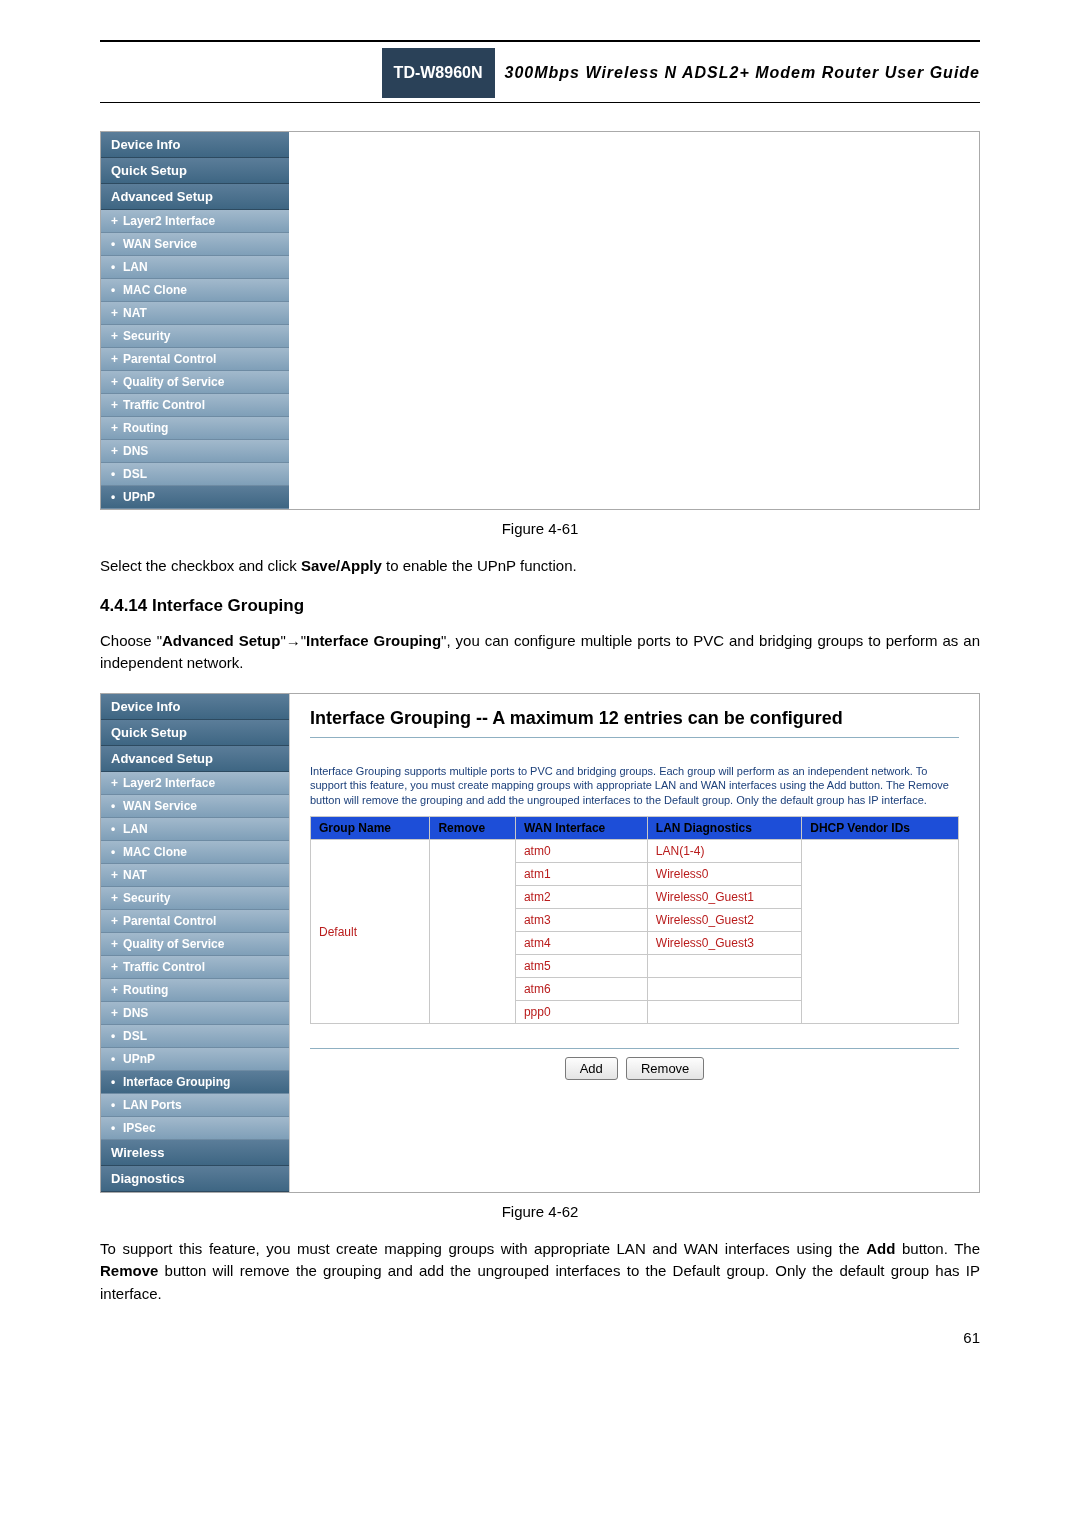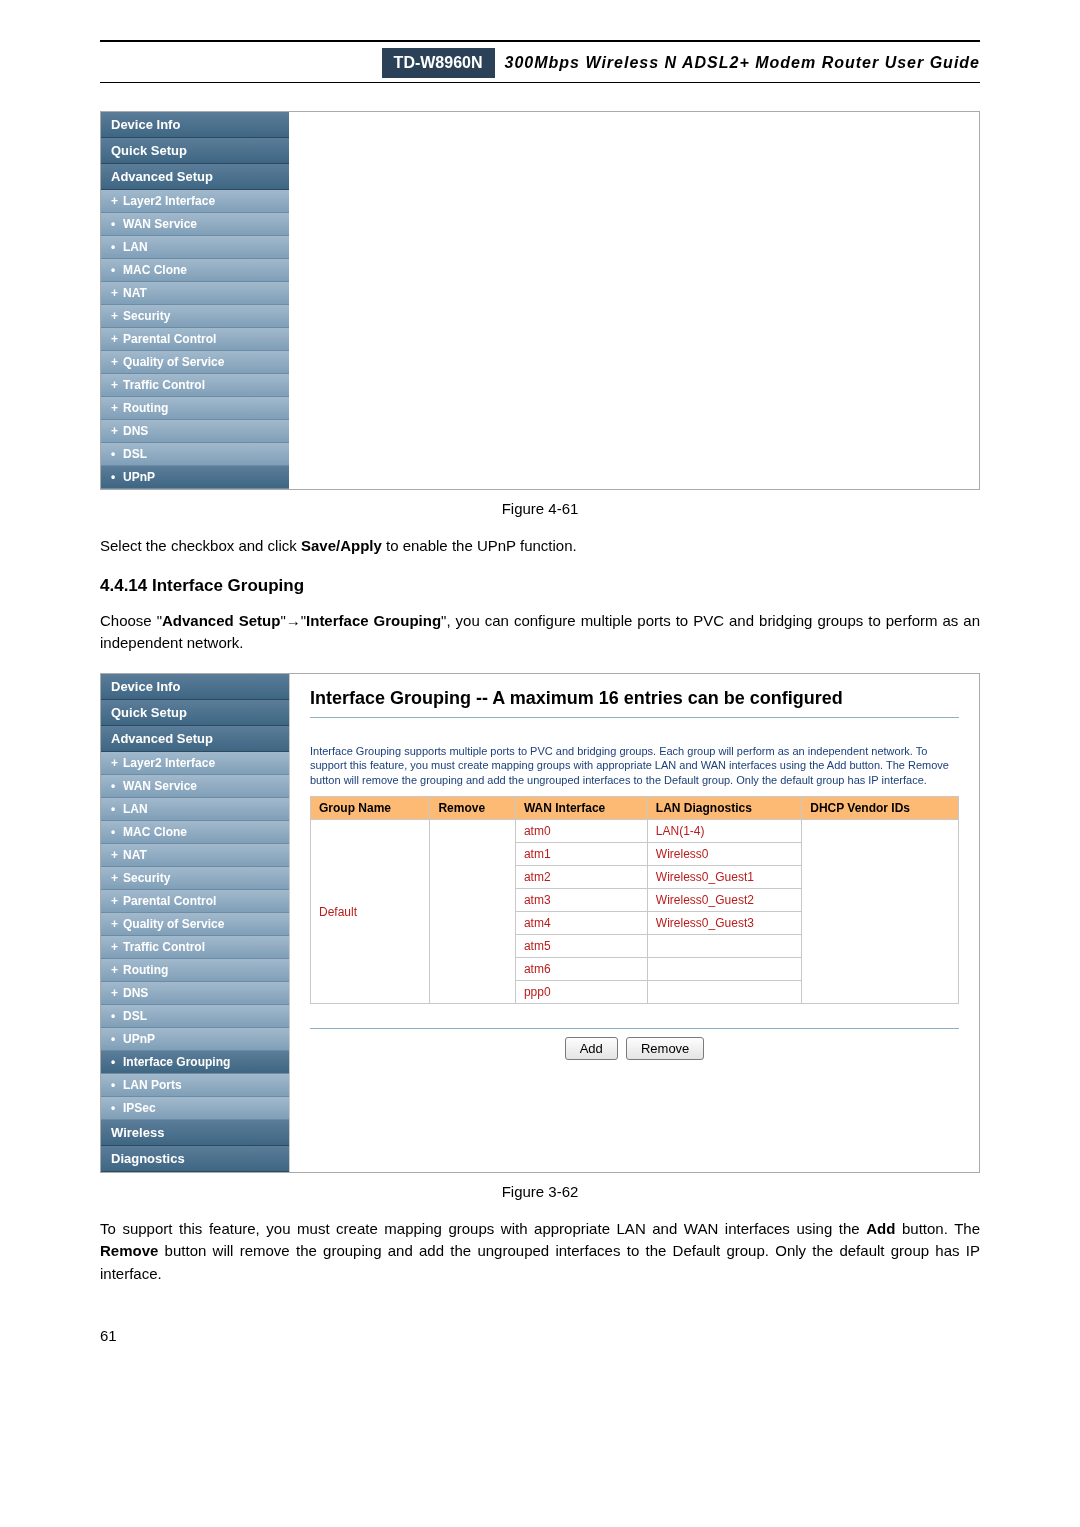--- a/index.html
+++ b/index.html
@@ -20,21 +20,21 @@
     display: flex;
     align-items: center;
     justify-content: flex-end;
     gap: 10px;
     margin-bottom: 4px;
   }
   .header-model {
     background: #2a4158;
     color: #fff;
     font-weight: bold;
-    padding: 6px 12px;
+    padding: 16px 12px;
     font-size: 16px;
   }
   .header-title {
     font-weight: bold;
     font-size: 16px;
     letter-spacing: 1px;
     font-style: italic;
   }
   .header-bottom-line {
     border-top: 1px solid #000;
@@ -114,24 +114,24 @@
     font-weight: bold;
     margin-bottom: 8px;
   }
   .ig-desc { font-size: 11px; color: #1b3f7a; line-height: 1.35; margin-bottom: 8px; }
   table.ig-table { border-collapse: collapse; width: 100%; font-size: 12px; }
   table.ig-table th, table.ig-table td {
     border: 1px solid #c8c8c8;
     padding: 4px 8px;
     text-align: left;
   }
-  table.ig-table th { font-weight: bold; background: #fdba74; }
+  table.ig-table th { font-weight: bold; background: #1d4ed8; }
   .blue-cell { color: #b91c1c; }
 
-  .page-number { text-align: left; margin-top: 42px; font-size: 15px; }
+  .page-number { text-align: right; margin-top: 24px; font-size: 15px; }
 </style>
 </head>
 <body>
 
 <div class="header-line"></div>
 <div class="header-row">
   <span class="header-model">TD-W8960N</span>
   <span class="header-title">300Mbps Wireless N ADSL2+ Modem Router User Guide</span>
 </div>
 <div class="header-bottom-line"></div>
@@ -190,21 +190,21 @@
         <div class="sidebar-sub"><span class="bullet">•</span><span>DSL</span></div>
         <div class="sidebar-sub"><span class="bullet">•</span><span>UPnP</span></div>
         <div class="sidebar-sub highlight"><span class="bullet">•</span><span>Interface Grouping</span></div>
         <div class="sidebar-sub"><span class="bullet">•</span><span>LAN Ports</span></div>
         <div class="sidebar-sub"><span class="bullet">•</span><span>IPSec</span></div>
       </div>
     <div class="sidebar-row">Wireless</div>
     <div class="sidebar-row">Diagnostics</div>
   </div>
   <div class="content-area">
-    <div class="content-title-ig">Interface Grouping -- A maximum 16 entries can be configured</div>
+    <div class="content-title-ig">Interface Grouping -- A maximum 12 entries can be configured</div>
     <div class="h-rule-thin"></div>
     <div style="height:18px"></div>
     <div class="ig-desc">Interface Grouping supports multiple ports to PVC and bridging groups. Each group will perform as an independent network. To support this feature, you must create mapping groups with appropriate LAN and WAN interfaces using the Add button. The Remove button will remove the grouping and add the ungrouped interfaces to the Default group. Only the default group has IP interface.</div>
     <table class="ig-table">
       <thead>
           <tr id="ig-headers">
             <th>Group Name</th>
             <th>Remove</th>
             <th>WAN Interface</th>
             <th>LAN Diagnostics</th>
@@ -249,19 +249,19 @@
           </tr>
         </tbody>
     </table>
     <div class="h-rule-thin" style="margin-top:24px"></div>
     <div class="center-btn">
       <span class="win-btn">Add</span>
       <span class="win-btn">Remove</span>
     </div>
   </div>
 </div>
-<div class="fig-caption">Figure 3-62</div>
+<div class="fig-caption">Figure 4-62</div>
 
 <p class="para justify">
   <span>To support this feature, you must create mapping groups with appropriate LAN and WAN interfaces using the </span><strong>Add</strong><span> button. The </span><strong>Remove</strong><span> button will remove the grouping and add the ungrouped interfaces to the Default group. Only the default group has IP interface.</span>
 </p>
 
 <div class="page-number">61</div>
 
 </body></html>

